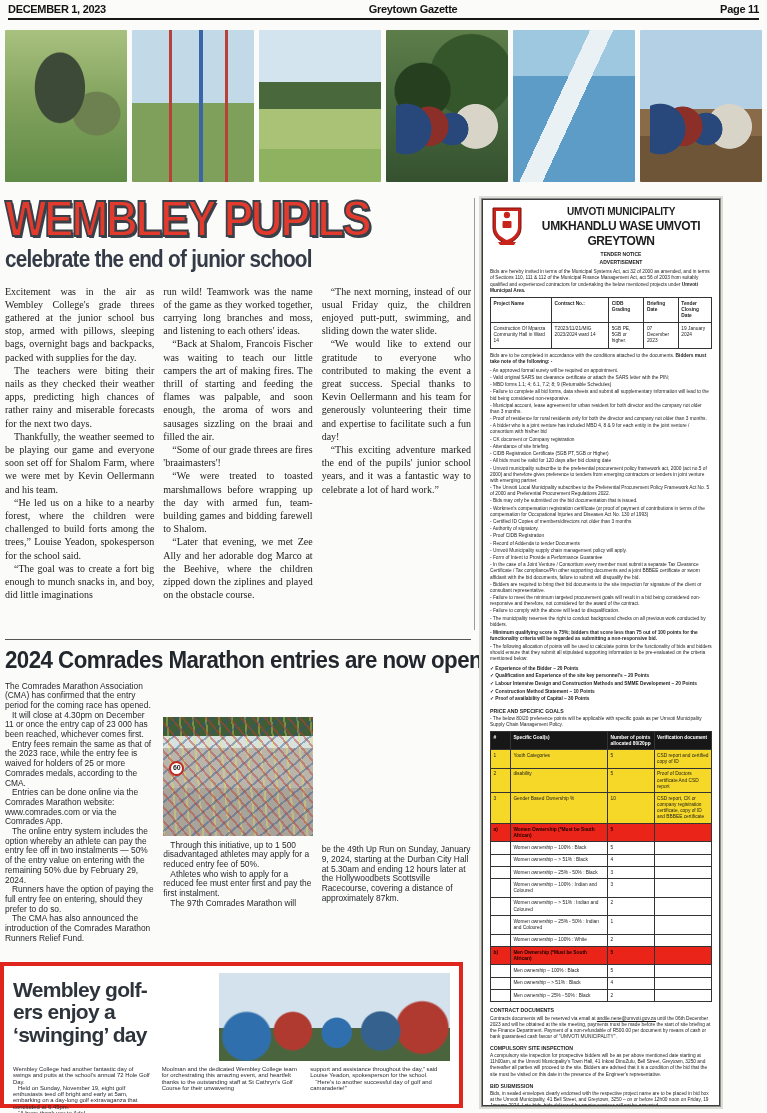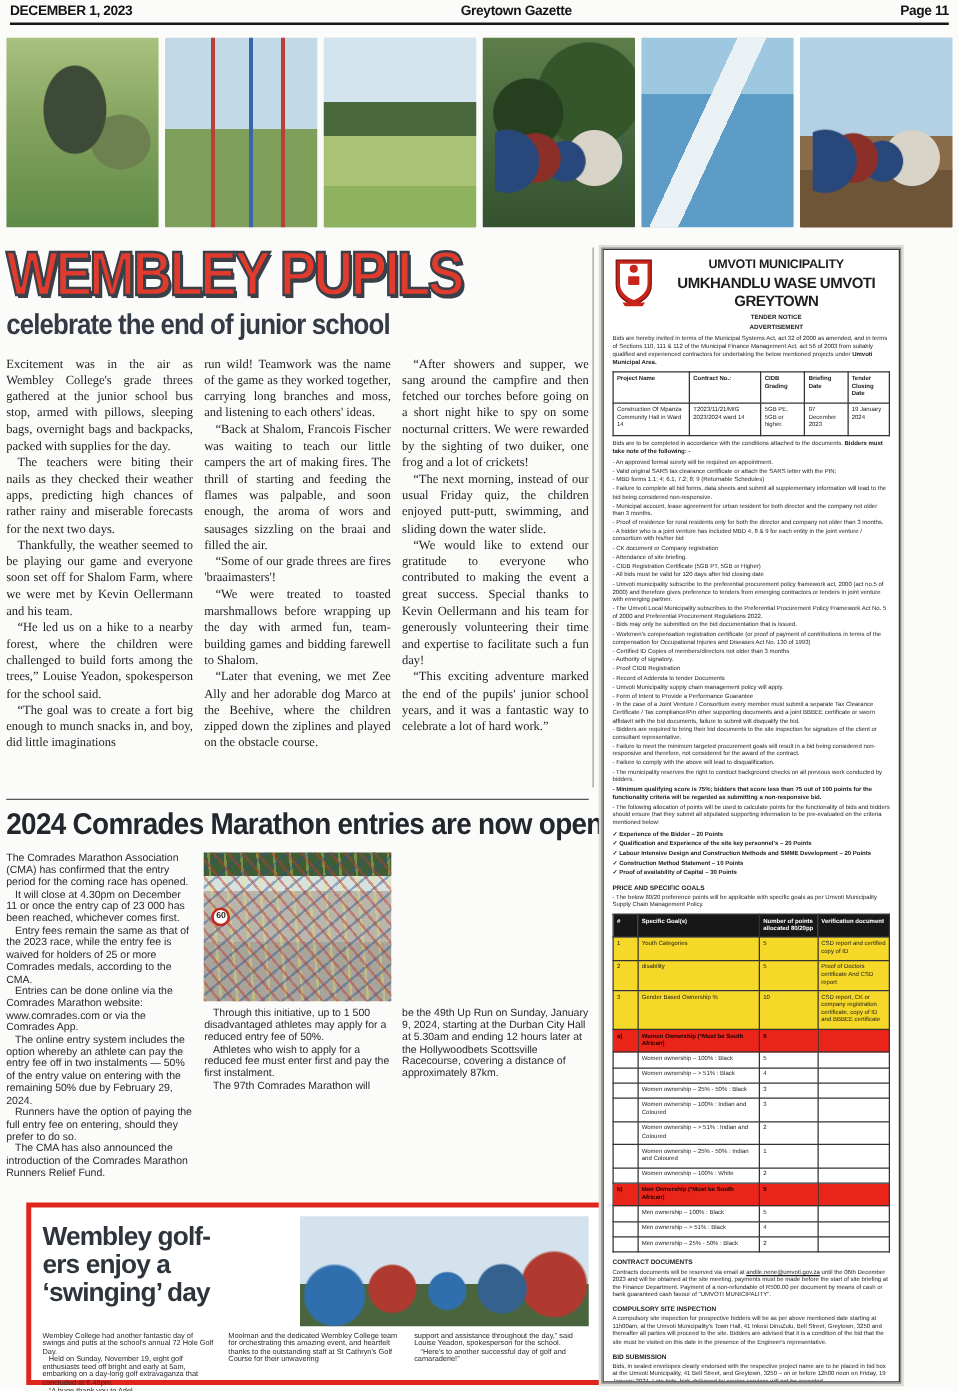--- a/index.html
+++ b/index.html
@@ -25,35 +25,35 @@
   .headline-red { font-weight:700; font-size:50px; line-height:0.95; letter-spacing:-2.5px; color:#e23b2d; -webkit-text-stroke:2px #3a4049; text-shadow:2px 2px 0 #3a4049; white-space:nowrap; transform:scaleX(0.88); transform-origin:0 0; }
   .subhead { font-weight:700; font-size:23px; letter-spacing:-0.8px; color:#343b46; transform:scaleX(0.9); transform-origin:0 0; margin-top:2px; white-space:nowrap; }
   .article-cols { display:flex; gap:9px; margin-top:12px; height:346px; overflow:hidden;justify-content:center; }
   .article-cols .col { flex:1 1 0; font-family:"Liberation Serif",serif; font-size:10px; line-height:13.2px; text-align:justify; color:#1c1c1c; }
   .article-cols .col p { text-indent:9px; }
   .article-cols .col.cont p:first-child { text-indent:0; }
   .left-rule { border:none; border-top:1.5px solid #555; margin:8px 0 6px 0; }
 
   
   .com-headline { font-weight:700; font-size:24px; letter-spacing:-0.6px; color:#22272e; transform:scaleX(0.93); transform-origin:0 0; white-space:nowrap; margin:4px 0 8px 0; }
-  .com-grid { display:flex; gap:9px; }
+  .com-grid { display:flex; gap:9px;align-items:center; }
   .com-col { flex:1 1 0; font-size:8.4px; line-height:9.7px; color:#26292e; }
   .com-col p { text-indent:7px; margin:0; }
   .com-col.cont p:first-child { text-indent:0; }
   .com-photo { width:100%; height:119px; margin-bottom:5px; position:relative; overflow:hidden;
     background:
       repeating-linear-gradient(50deg, rgba(190,60,50,.45) 0 2px, rgba(0,0,0,0) 2px 9px),
       repeating-linear-gradient(-40deg, rgba(40,80,150,.4) 0 2px, rgba(0,0,0,0) 2px 11px),
       repeating-linear-gradient(85deg, rgba(240,230,90,.35) 0 2px, rgba(0,0,0,0) 2px 13px),
       linear-gradient(180deg,#3f5e37 0 16%, #d7e2de 16% 26%, #b9b5ab 26% 60%, #a8a49a 60% 100%); }
   .speed-sign { position:absolute; left:6px; top:44px; width:15px; height:15px; border-radius:50%; background:#fff; border:2.5px solid #c2271c; display:flex; align-items:center; justify-content:center; font-size:7px; font-weight:700; color:#222; }
   .com-spacer { height:124px; }
 
   
-  .golf-box { position:absolute; left:21px; top:962px; width:463px; height:146px; border:4px solid #e0261c; background:#fff; padding:7px 9px 5px 9px; }
+  .golf-box { position:absolute; left:0; top:962px; width:463px; height:146px; border:4px solid #e0261c; background:#fff; padding:7px 9px 5px 9px; }
   .golf-top { display:flex; gap:10px; height:88px; }
   .golf-headline { width:196px; font-weight:700; font-size:21px; line-height:1.07; letter-spacing:-0.7px; color:#2e343c; white-space:pre-line; padding-top:6px; }
   .golf-photo { flex:1; position:relative; overflow:hidden;
     background:
       radial-gradient(circle at 12% 72%, #2f6fae 0 11%, rgba(0,0,0,0) 12%),
       radial-gradient(circle at 32% 66%, #b03a30 0 11%, rgba(0,0,0,0) 12%),
       radial-gradient(circle at 51% 68%, #2f6fae 0 11%, rgba(0,0,0,0) 12%),
       radial-gradient(circle at 70% 66%, #35618f 0 11%, rgba(0,0,0,0) 12%),
       radial-gradient(circle at 88% 62%, #b03a30 0 12%, rgba(0,0,0,0) 13%),
       linear-gradient(180deg,#d3e2ec 0 62%, #4a653d 62% 100%); }
@@ -137,21 +137,20 @@
         <p>“The goal was to create a fort big enough to munch snacks in, and boy, did little imaginations</p>
       </div>
     <div class="col cont">
         <p>run wild! Teamwork was the name of the game as they worked together, carrying long branches and moss, and listening to each others' ideas.</p>
         <p>“Back at Shalom, Francois Fischer was waiting to teach our little campers the art of making fires. The thrill of starting and feeding the flames was palpable, and soon enough, the aroma of wors and sausages sizzling on the braai and filled the air.</p>
         <p>“Some of our grade threes are fires 'braaimasters'!</p>
         <p>“We were treated to toasted marshmallows before wrapping up the day with armed fun, team-building games and bidding farewell to Shalom.</p>
         <p>“Later that evening, we met Zee Ally and her adorable dog Marco at the Beehive, where the children zipped down the ziplines and played on the obstacle course.</p>
       </div>
     <div class="col">
-        <p>“After showers and supper, we sang around the campfire and then fetched our torches before going on a short night hike to spy on some nocturnal critters. We were rewarded by the sighting of two duiker, one frog and a lot of crickets!</p>
         <p>“The next morning, instead of our usual Friday quiz, the children enjoyed putt-putt, swimming, and sliding down the water slide.</p>
         <p>“We would like to extend our gratitude to everyone who contributed to making the event a great success. Special thanks to Kevin Oellermann and his team for generously volunteering their time and expertise to facilitate such a fun day!</p>
         <p>“This exciting adventure marked the end of the pupils' junior school years, and it was a fantastic way to celebrate a lot of hard work.”</p>
       </div>
   </div>
 
   <hr class="left-rule">
 
   <div>
     <div class="com-headline">2024 Comrades Marathon entries are now open</div>

